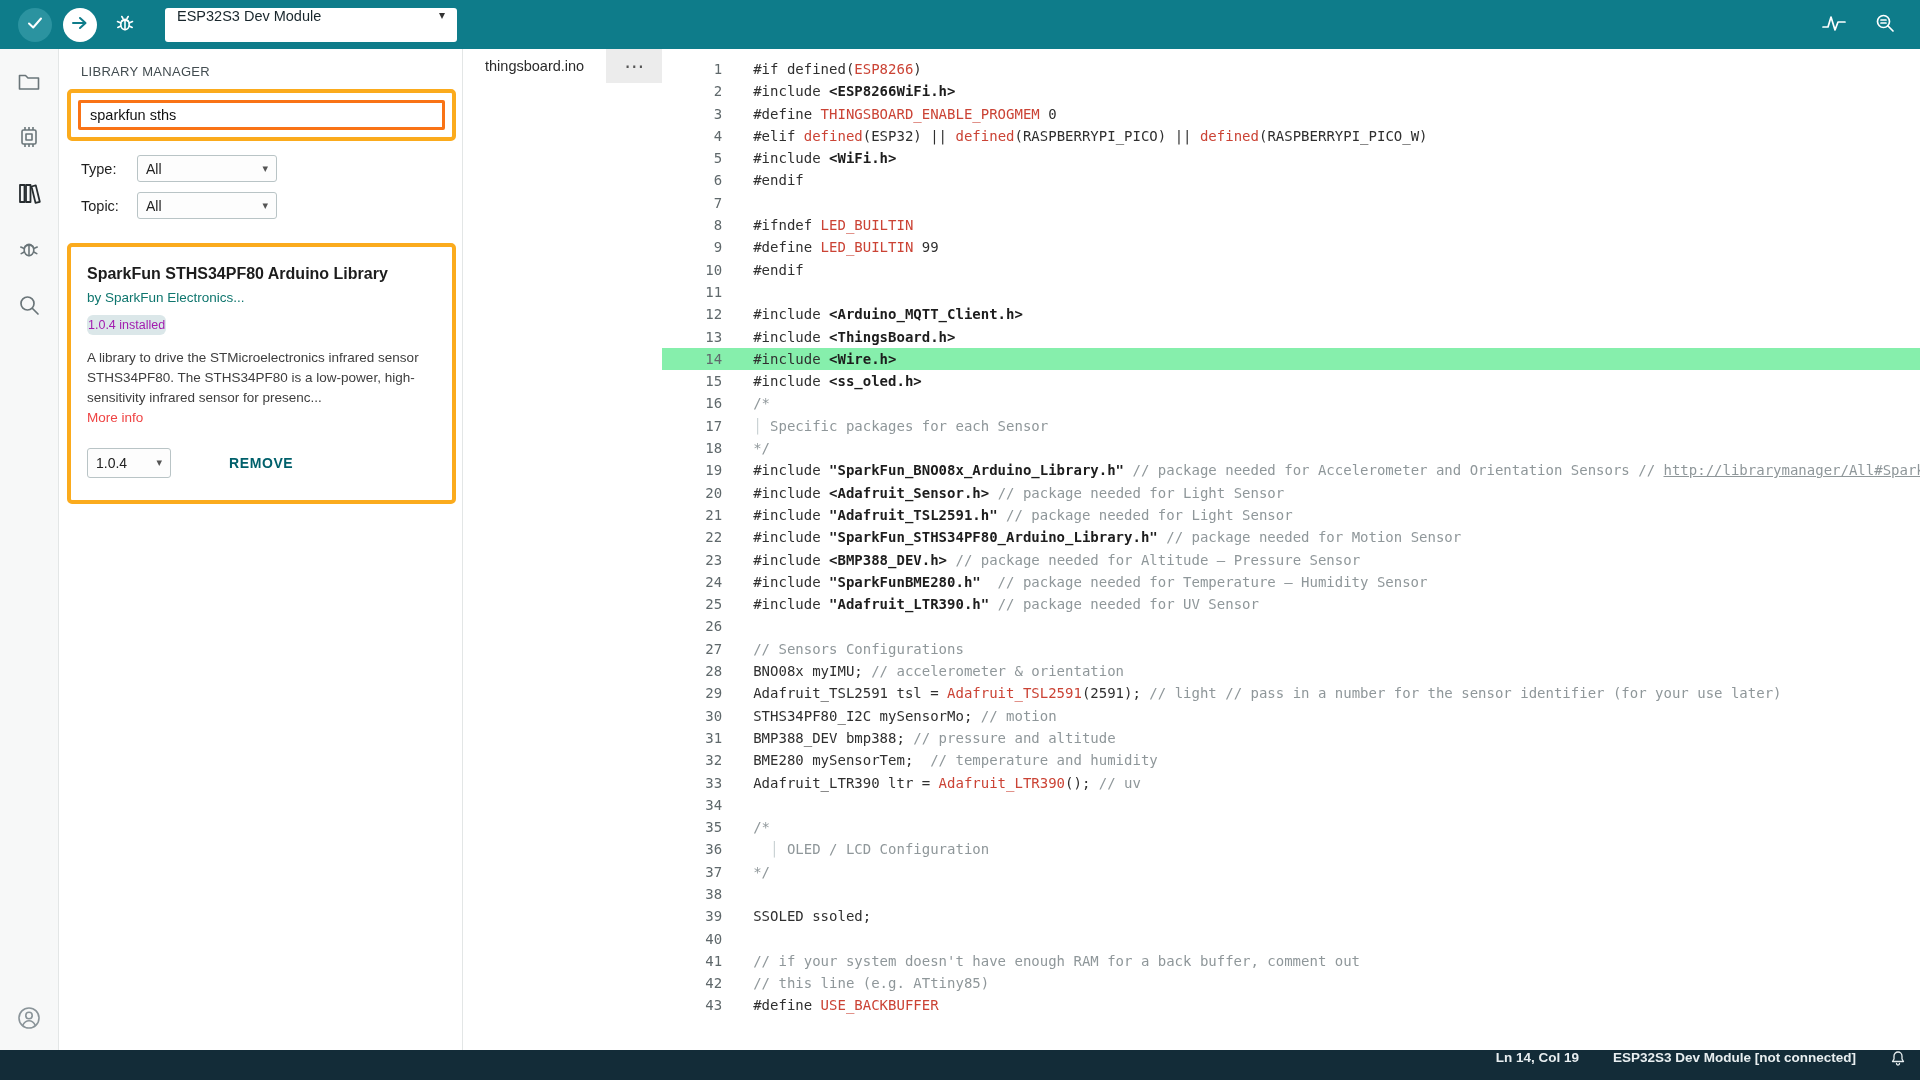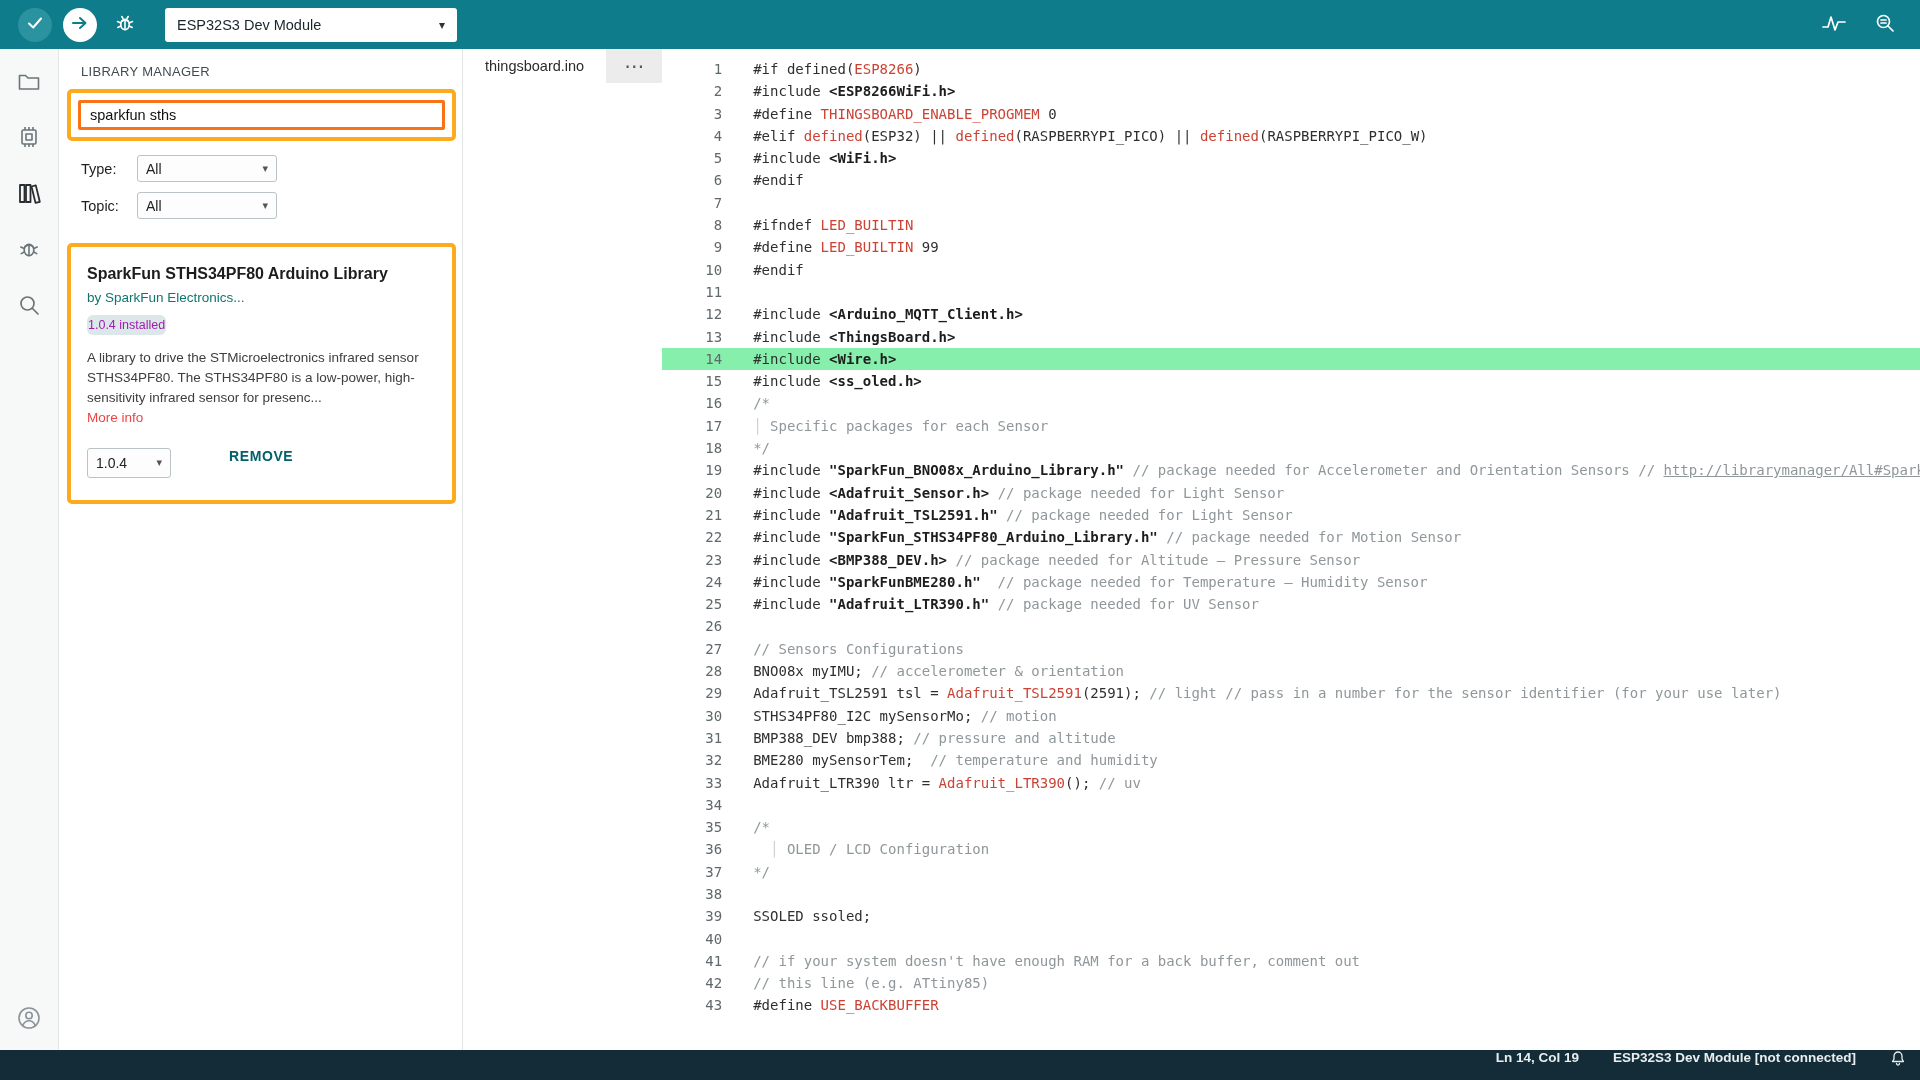--- a/index.html
+++ b/index.html
@@ -9,21 +9,21 @@
 
   
   .toolbar { height:49px; background:#0e7c8a; display:flex; align-items:center;
              padding:0 18px; gap:11px; flex:none; }
   .tb-btn { width:34px; height:34px; border-radius:50%; border:none; cursor:pointer;
             display:flex; align-items:center; justify-content:center; flex:none; }
   .tb-verify { background:#2b93a0; }
   .tb-upload { background:#ffffff; }
   .tb-debug  { background:transparent; border-radius:6px; }
   .board-select { margin-left:12px; height:34px; width:292px; background:#fff;
-                  border-radius:3px; display:flex; align-items:center; padding:0 12px;
+                  border-radius:3px; display:flex; align-items:flex-start; padding:0 12px;
                   font-size:14.5px; color:#18262c; cursor:pointer; }
   .board-select .caret { margin-left:auto; font-size:12px; color:#333; }
   .toolbar-right { margin-left:auto; display:flex; gap:28px; align-items:center; padding-right:6px; }
   .tb-icon { background:none; border:none; cursor:pointer; display:flex; align-items:center; }
 
   
   .main { flex:1; display:flex; min-height:0; }
 
   .activity-bar { width:59px; background:#f7f8f8; border-right:1px solid #e3e6e6;
                   display:flex; flex-direction:column; align-items:center;
@@ -48,21 +48,21 @@
                 background:#fdfdfd; display:flex; align-items:center; justify-content:space-between;
                 padding:0 8px; font-size:14px; color:#222; cursor:pointer; }
   .select-box .caret { font-size:11px; color:#555; }
   .card-box { margin-top:14px; padding:18px 16px 22px; }
   .lib-title { font-size:16px; font-weight:bold; color:#1d1d1d; }
   .lib-author { margin-top:7px; font-size:13.5px; color:#0f766e; }
   .lib-badge { display:inline-block; margin-top:10px; background:#dbe7e9; color:#a21caf;
                font-size:12.5px; padding:3px 1px; border-radius:6px; }
   .lib-desc { margin-top:13px; font-size:13.5px; color:#3e3e3e; line-height:1.48; width:348px; }
   .lib-more { font-size:13.5px; color:#ef4444; cursor:pointer; display:inline-block; margin-top:2px; }
-  .lib-actions { margin-top:22px; display:flex; align-items:flex-start; }
+  .lib-actions { margin-top:22px; display:flex; align-items:center; }
   .version-select { width:84px; height:30px; }
   .remove-btn { margin-left:58px; background:none; border:none; cursor:pointer;
                 font-size:14px; font-weight:bold; letter-spacing:.6px; color:#00606b;
                 font-family:"Liberation Sans", sans-serif; }
 
   
   .editor { flex:1; display:flex; flex-direction:row; min-width:0; background:#fff; }
   .tabbar { height:34px; background:#ececec; display:flex; align-items:stretch; flex:none; }
   .tab { background:#fff; padding:0 22px; display:flex; align-items:center;
          font-size:14.5px; color:#2b2b2b; cursor:pointer; }

